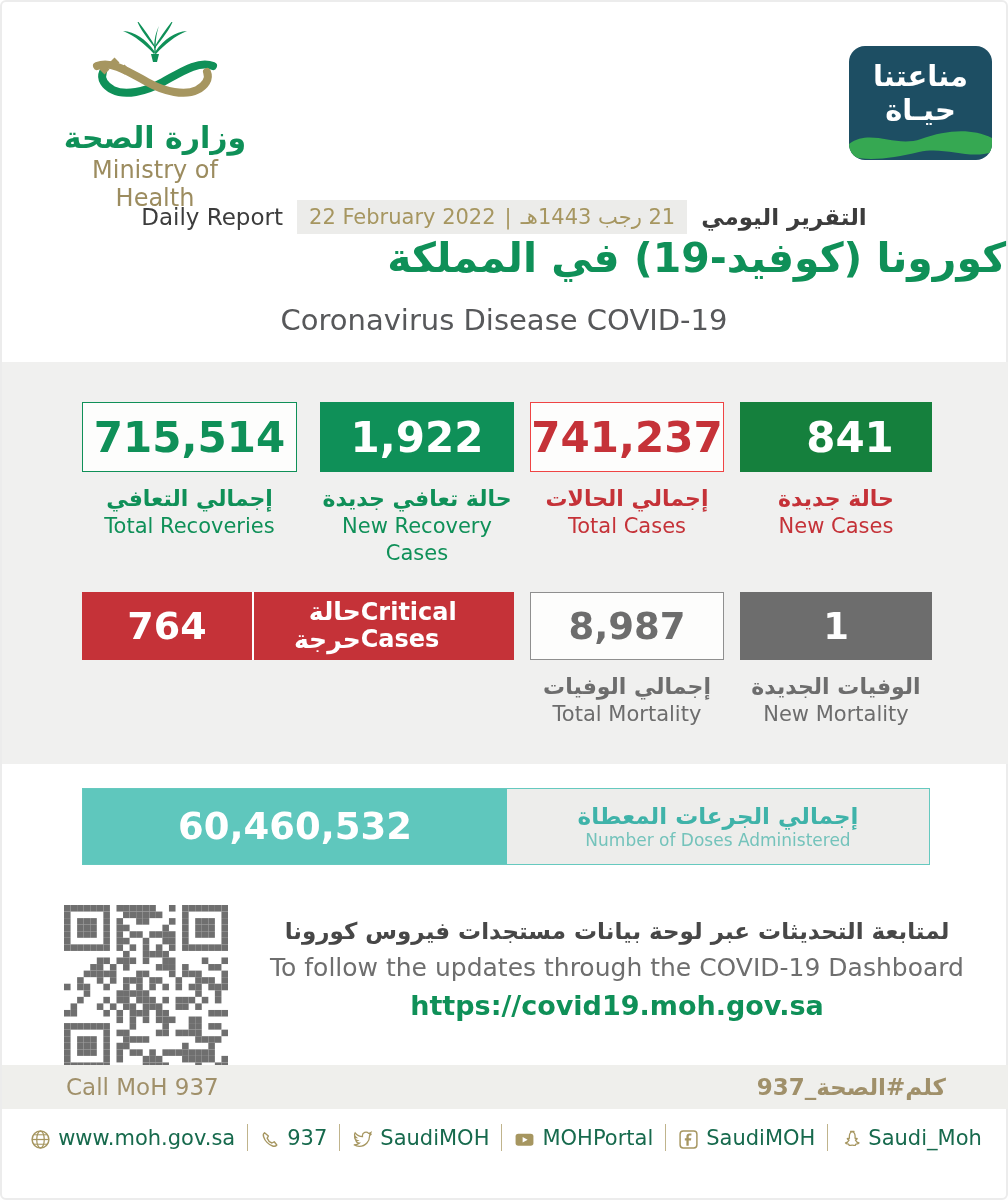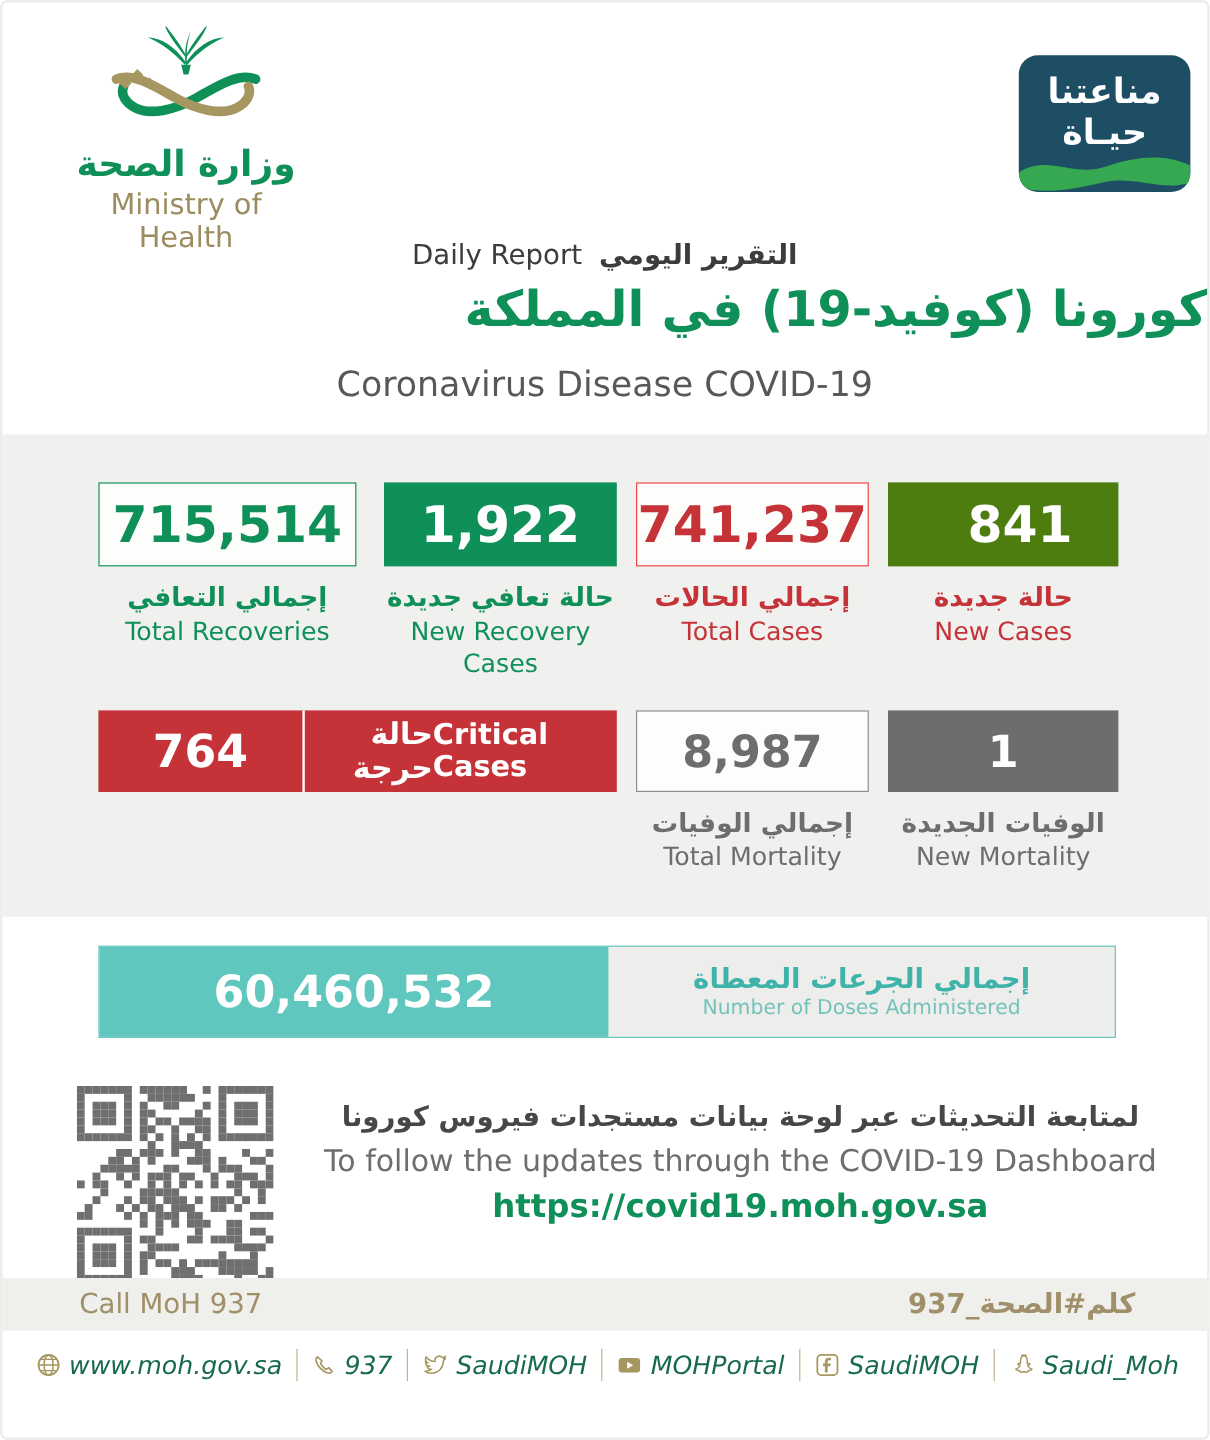--- a/index.html
+++ b/index.html
@@ -27,21 +27,21 @@
   .title-en{top:301px;left:0;width:100%;text-align:center;font-size:29px;color:#57585a;}
 
   
   .stats-bg{top:360px;left:0;width:1008px;height:402px;background:#f0f0ef;}
   .cell{position:absolute;text-align:center;}
   .box{height:70px;display:flex;align-items:center;justify-content:center;font-weight:bold;font-size:42px;box-sizing:border-box;}
   .box.sm{height:68px;font-size:37px;}
   .outline-green{background:#fdfdfc;border:1px solid #0f9058;color:#0f9058;}
   .fill-green{background:#0f9058;color:#fff;}
   .outline-red{background:#fdfdfc;border:1px solid #ef4444;color:#c53238;}
-  .fill-red{background:#4d7c0f;color:#fff;padding-left:28px;}
+  .fill-red{background:#15803d;color:#fff;padding-left:28px;}
   .outline-gray{background:#fdfdfc;border:1px solid #8f8f8f;color:#6d6d6d;}
   .fill-gray{background:#6d6d6d;color:#fff;}
   .lbls{margin-top:13px;line-height:1.28;}
   .lab-ar{font-size:22px;font-weight:bold;}
   .lab-en{font-size:21px;}
   .txt-green{color:#0f9058;} .txt-red{color:#c53238;} .txt-gray{color:#6d6d6d;}
 
   .critical{left:80px;top:590px;width:432px;height:68px;background:#c53238;display:flex;color:#fff;}
   .crit-num{width:170px;display:flex;align-items:center;justify-content:center;font-size:38px;font-weight:bold;}
   .crit-div{width:2px;background:#fff;}
@@ -61,21 +61,21 @@
   .dash-ar{font-size:23px;font-weight:bold;color:#474747;}
   .dash-en{font-size:25px;color:#6e6e6e;margin-top:9px;}
   .dash-url{font-size:27px;font-weight:bold;color:#0f9058;margin-top:8px;}
 
   .band{left:0;top:1063px;width:1008px;height:44px;background:#efefec;display:flex;justify-content:space-between;align-items:center;padding:0 64px;box-sizing:border-box;}
   .band-left{color:#a0906a;font-size:23px;}
   .band-right{color:#a0906a;font-size:23px;font-weight:bold;}
 
   
   .footer{left:0;top:1122px;width:1008px;display:flex;justify-content:center;align-items:center;gap:12px;}
-  .f-item{display:flex;align-items:center;gap:7px;color:#176a4d;font-size:21px;font-style:italic;}
+  .f-item{display:flex;align-items:flex-end;gap:7px;color:#176a4d;font-size:21px;}
   .f-sep{width:1px;height:27px;background:#c0b48c;}
   .f-item svg{display:block;}
 </style>
 </head>
 <body>
 
 <div class="page">
 
   <div class="abs logo">
     <svg width="170" height="92" viewBox="0 0 160 92">
@@ -106,20 +106,25 @@
       <span>مناعتنا</span><br>
       <span>حيـاة</span>
     </div>
     <svg class="badge-wave" viewBox="0 0 143 40" preserveAspectRatio="none">
       <path d="M0 24 C 22 8, 46 28, 72 19 C 98 10, 122 8, 143 18 L143 32 C 120 40, 96 26, 70 32 C 44 38, 20 42, 0 36 Z" fill="#36a852"></path>
     </svg>
   </div>
 
   <div class="abs report">
     <span class="report-en">Daily Report</span>
+    <span class="report-date">
+      <span dir="ltr">22 February 2022</span>
+      <span>|</span>
+      <span dir="rtl">21 رجب 1443هـ</span>
+    </span>
     <span class="report-ar" dir="rtl">التقرير اليومي</span>
   </div>
 
   <div class="abs title-ar" dir="rtl">كورونا (كوفيد-19) في المملكة</div>
   <div class="abs title-en">Coronavirus Disease COVID-19</div>
 
   <div class="abs stats-bg"></div>
 
   <div class="cell" style="left:80px;top:400px;width:215px;">
     <div class="box outline-green">715,514</div>

